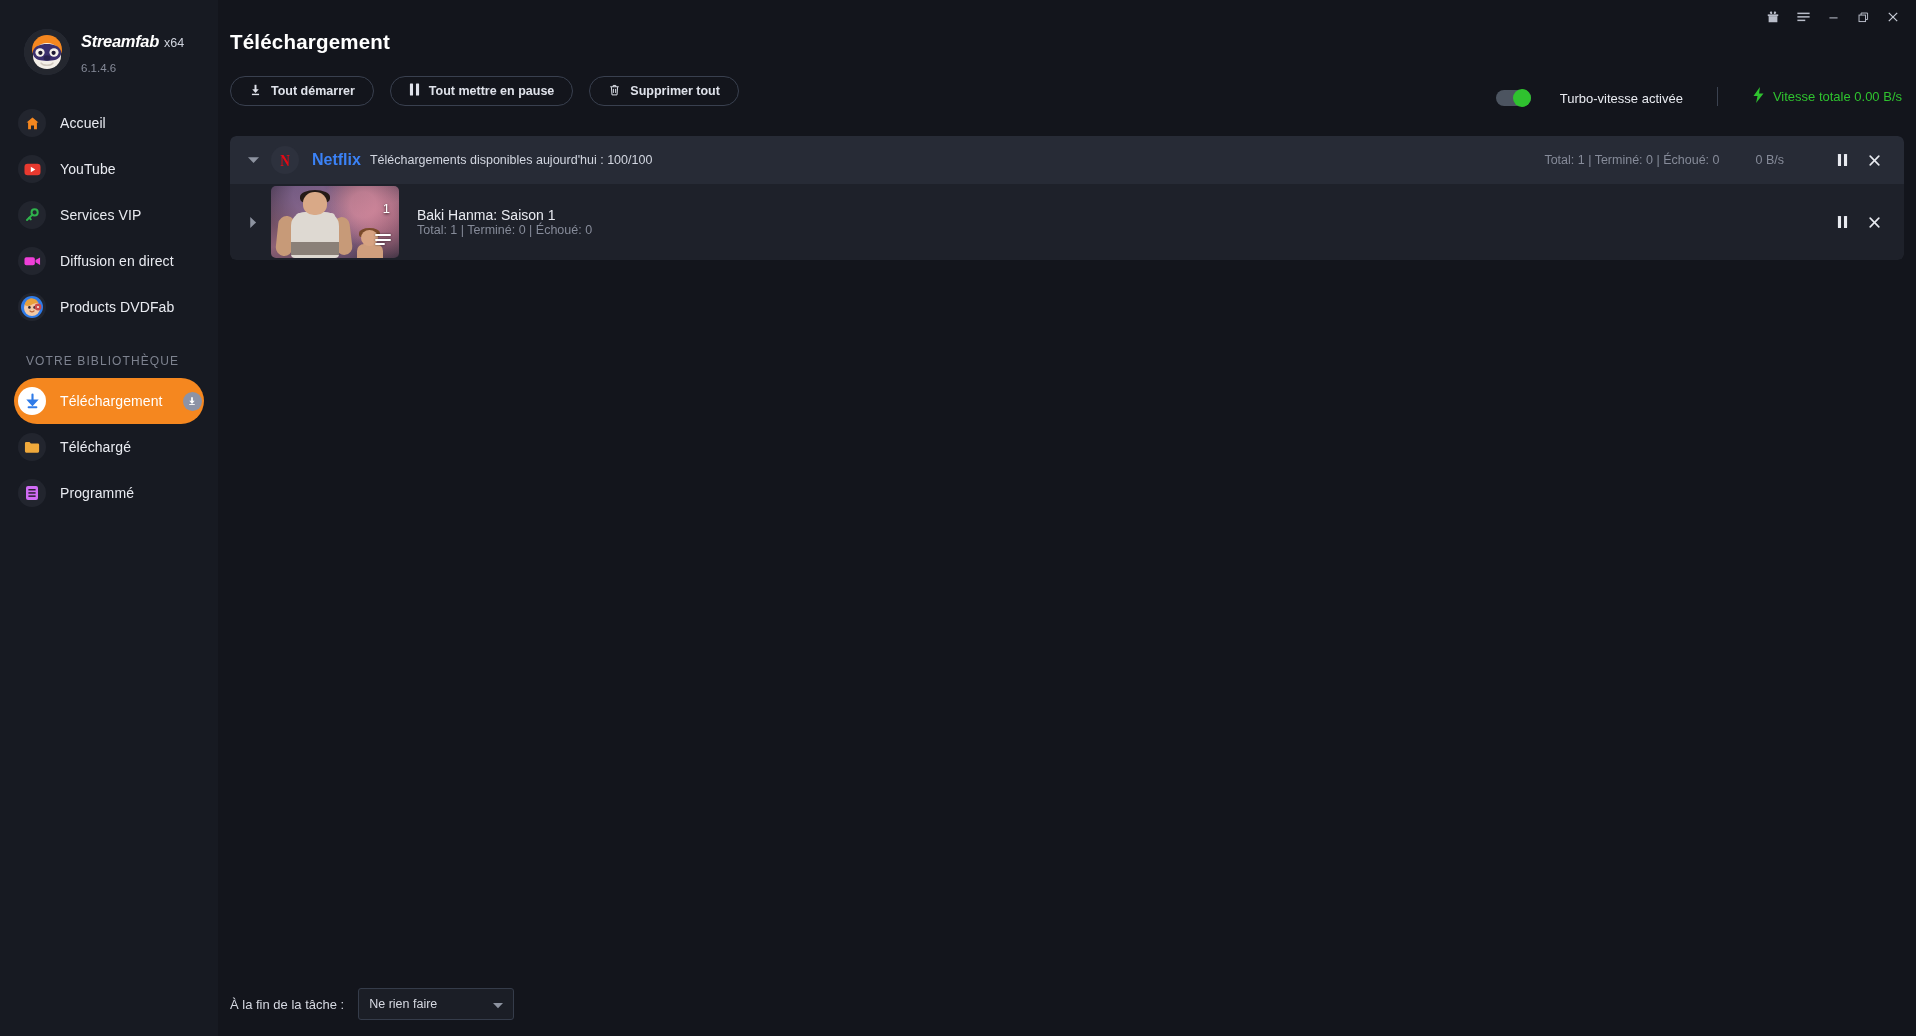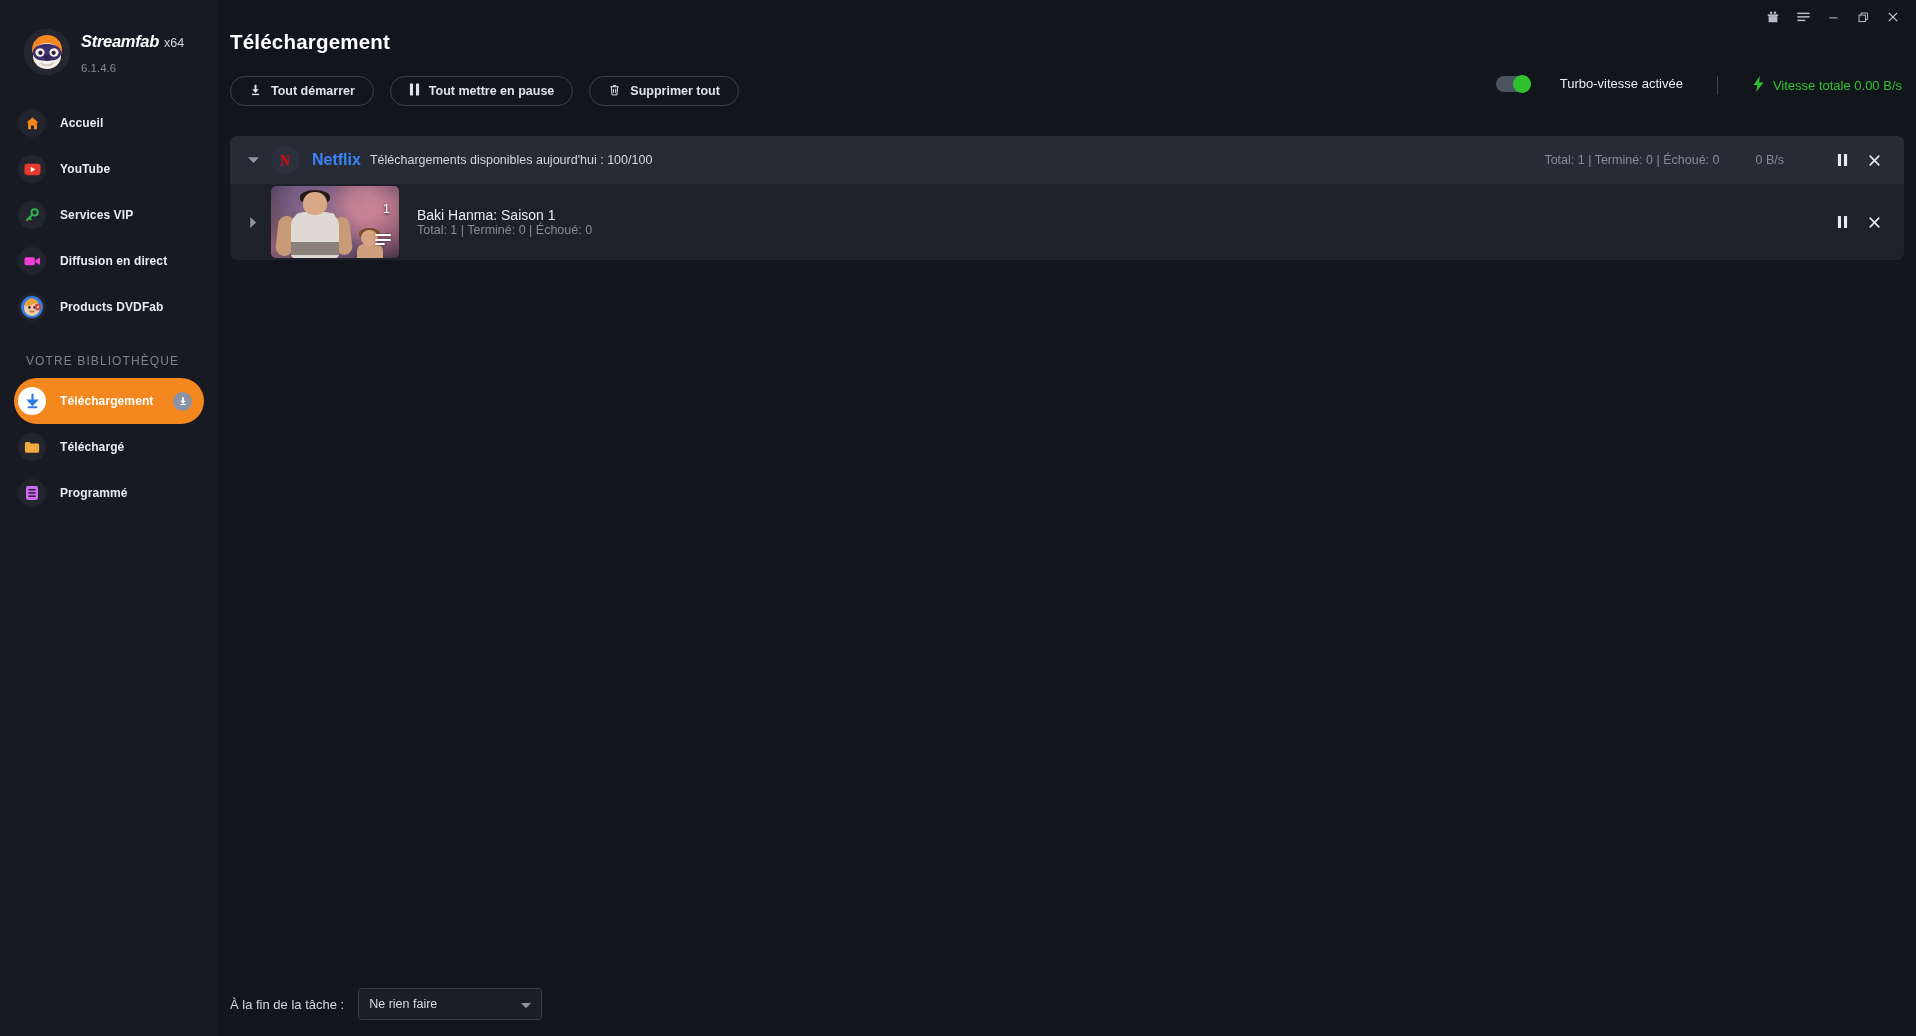--- a/index.html
+++ b/index.html
@@ -45,21 +45,21 @@
   .nav-item {
     display: flex; align-items: center; gap: 14px;
     height: 46px; margin: 0 14px 0 14px; padding-left: 4px;
     border-radius: 23px; cursor: default; position: relative;
   }
   .nav-item .ico {
     width: 28px; height: 28px; border-radius: 50%;
     background: #22252e; display: flex; align-items: center; justify-content: center;
     flex: 0 0 28px;
   }
-  .nav-label { font-size: 12px; font-weight: bold; color: #e9ebf1; letter-spacing: 0.1px; }
+  .nav-label { font-size: 14px; font-weight: normal; color: #e9ebf1; letter-spacing: 0.1px; }
   .nav-item.active { background: #f5871f; }
   .nav-item.active .ico { background: #ffffff; }
   .nav-item.active .nav-label { color: #ffffff; }
   .nav-badge {
     width: 19px; height: 19px; border-radius: 50%; background: #8d93a6;
     display: flex; align-items: center; justify-content: center; margin-left: 6px;
   }
   .section-title {
     font-size: 12px; color: #7d828f; letter-spacing: 1.1px;
     padding: 24px 0 10px 26px;
@@ -71,21 +71,21 @@
 
   .toolbar { display: flex; align-items: center; padding: 22px 0 0 12px; position: relative; }
   .tb-pill {
     height: 30px; border: 1px solid #39404f; border-radius: 15px;
     display: flex; align-items: center; gap: 9px; padding: 0 18px;
     color: #dfe2ea; font-size: 12.5px; font-weight: bold; margin-right: 16px;
     background: transparent; cursor: default; white-space: nowrap;
   }
   .tb-right {
     position: absolute; right: 14px; top: 22px; height: 30px;
-    display: flex; align-items: flex-start; gap: 17px;
+    display: flex; align-items: flex-end; gap: 17px;
   }
   .toggle {
     width: 35px; height: 16px; border-radius: 8px; background: #4c5460;
     position: relative; margin-right: 12px; cursor: default;
   }
   .toggle .knob {
     position: absolute; right: 0; top: -1px; width: 18px; height: 18px;
     border-radius: 50%; background: #2fc22f;
   }
   .turbo-label { font-size: 13px; color: #e9ebf1; }
@@ -198,21 +198,21 @@
   .task-title { font-size: 14px; color: #e9ebf1; }
   .task-stats { font-size: 12.5px; color: #868b99; }
   .task-spacer { flex: 1 1 auto; }
 
   
   .footer {
     position: absolute; left: 12px; bottom: 16px; display: flex; align-items: center; gap: 14px;
   }
   .footer-label { font-size: 13px; color: #d6d9e2; }
   .select {
-    width: 184px; height: 32px; border: 1px solid #353c4a; border-radius: 3px;
+    width: 156px; height: 32px; border: 1px solid #353c4a; border-radius: 3px;
     background: #1b1e26; display: flex; align-items: center; padding: 0 10px;
     position: relative; cursor: default;
   }
   .select-val { font-size: 12.5px; color: #d6d9e2; }
   .select-caret { position: absolute; right: 10px; top: 50%; transform: translateY(-50%); }
 </style>
 </head>
 <body>
 
 <div id="app">

